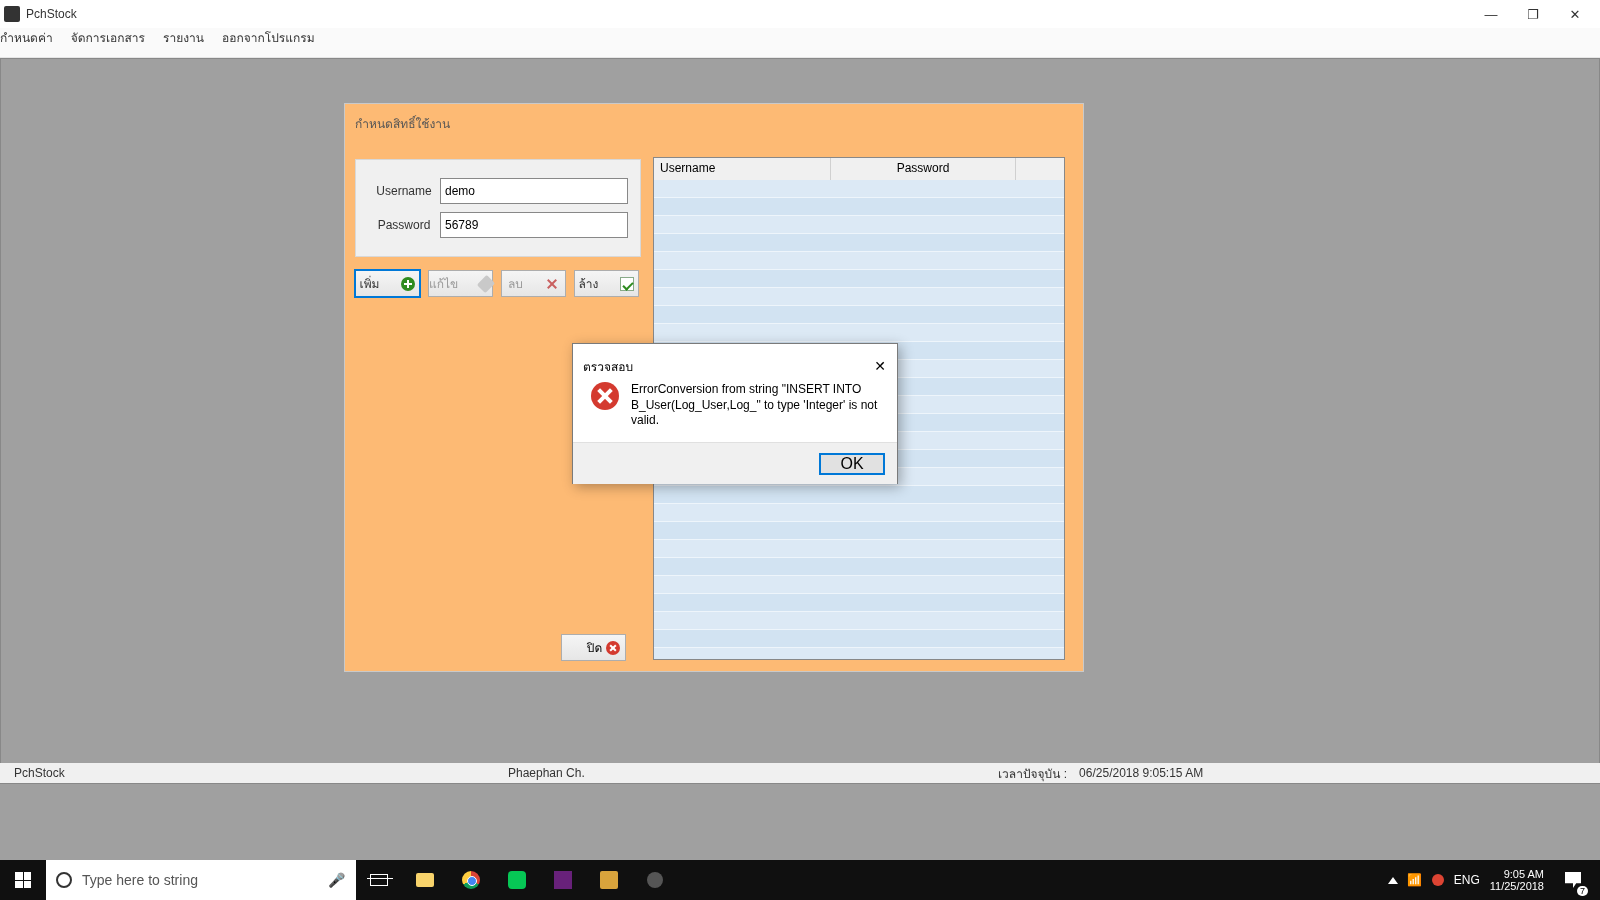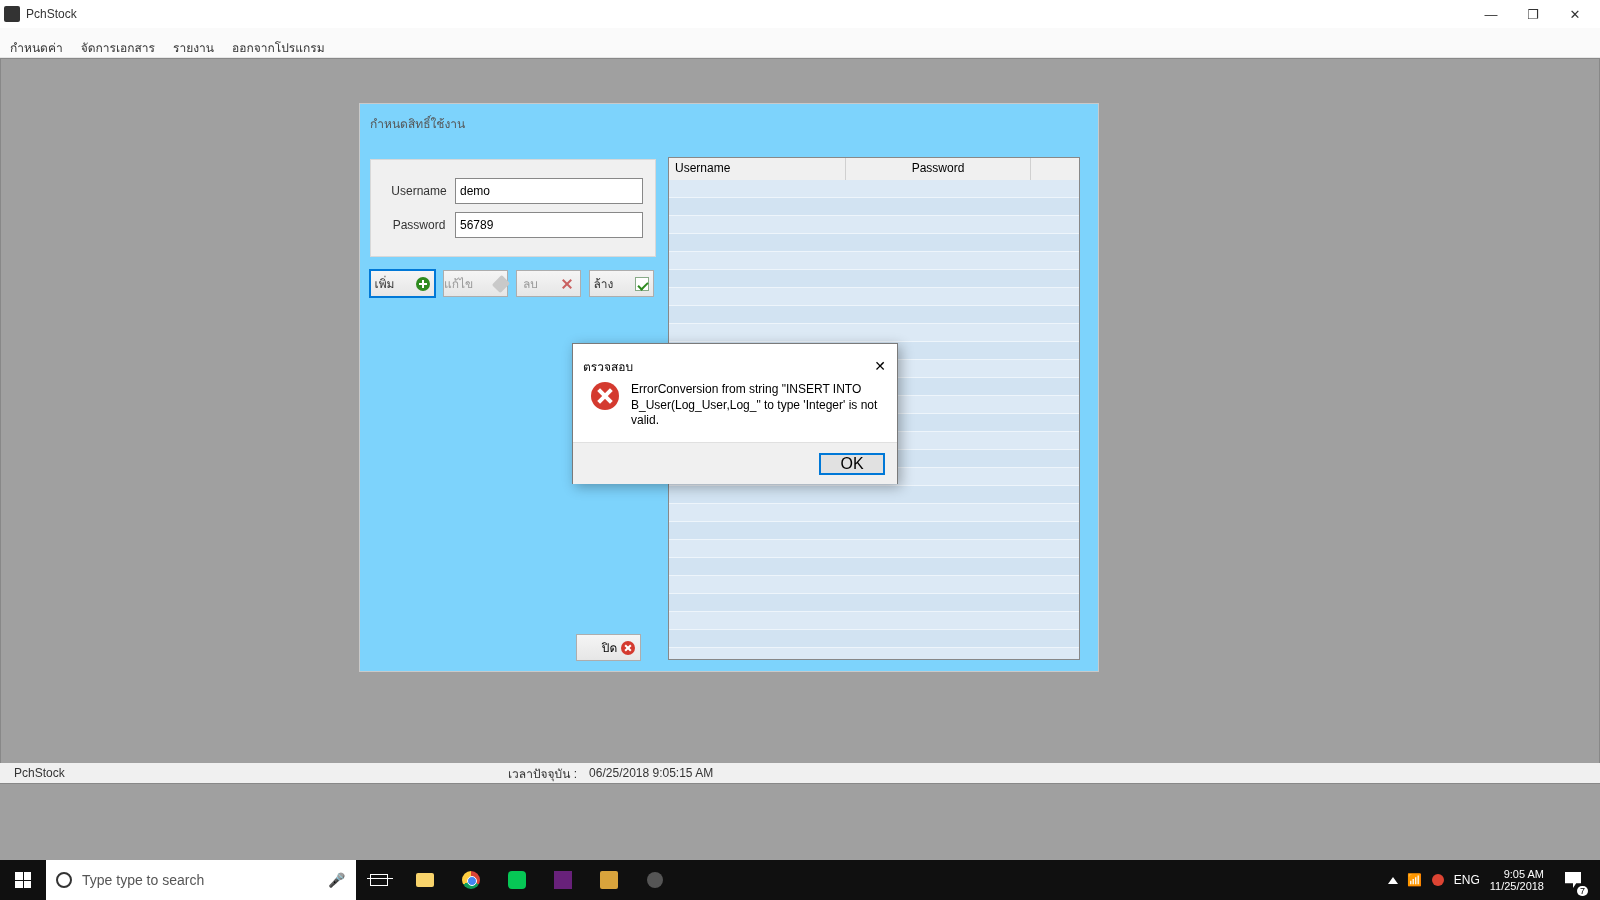--- a/index.html
+++ b/index.html
@@ -5,26 +5,26 @@
 * { box-sizing: border-box; margin: 0; padding: 0; font-family: "Segoe UI", Tahoma, sans-serif; }
 body { width: 1600px; height: 900px; background: #a0a0a0; overflow: hidden; position: relative; }
 
 
 .main-window { position: absolute; left: 0; top: 0; width: 1600px; height: 784px; background: #a0a0a0; }
 .title-bar { height: 28px; background: #fff; display: flex; align-items: center; padding: 0 4px; }
 .title-bar .app-icon { width: 16px; height: 16px; background: #333; border-radius: 2px; margin-right: 6px; }
 .title-bar .title-text { font-size: 12px; color: #333; flex: 1; }
 .title-btns { display: flex; }
 .title-btn { width: 42px; height: 28px; display: flex; align-items: center; justify-content: center; font-size: 13px; color: #333; }
-.menu-bar { height: 30px; background: #fafafa; display: flex; align-items: flex-end; padding: 0 10px; gap: 18px; border-bottom: 1px solid #e6e6e6;}
+.menu-bar { height: 30px; background: #fafafa; display: flex; align-items: flex-start; padding: 0 0; gap: 18px; border-bottom: 1px solid #e6e6e6;}
 .menu-item { font-size: 12px; color: #333; cursor: default; }
 .work-area { position: absolute; left: 0; top: 58px; right: 0; bottom: 0; background: #a0a0a0; border:1px solid #888; }
 
 
-.form-panel { position: absolute; left: 358px; top: 44px; width: 740px; height: 569px; background: #7dd3fc; border: 1px solid #c9c9c9; }
+.form-panel { position: absolute; left: 343px; top: 44px; width: 740px; height: 569px; background: #fdba74; border: 1px solid #c9c9c9; }
 .form-panel .panel-title { position: absolute; left: 10px; top: 10px; font-size: 12px; color: #555; }
 
 .group-box { position: absolute; left: 10px; top: 55px; width: 286px; height: 98px; border: 1px solid #d8d8d8; background: #f0f0f0; }
 .field-row { display: flex; align-items: center; margin: 8px 12px 0 12px; }
 .field-label { width: 72px; text-align: center; font-size: 12px; color: #333; }
 .field-input { flex: 1; height: 26px; border: 1px solid #888; background: #fff; font-size: 12px; padding: 0 4px; }
 
 .btn-row { position: absolute; left: 10px; top: 166px; display: flex; gap: 8px; }
 .btn { height: 27px; width: 65px; border: 1px solid #adadad; background: linear-gradient(#f5f5f5,#e6e6e6); font-size: 12px; display: flex; align-items: center; justify-content: center; gap: 22px; color: #333; }
 .btn.disabled { color: #999; }
@@ -209,36 +209,37 @@
     <div class="err-icon"></div>
     <div class="msg-text">ErrorConversion from string "INSERT INTO B_User(Log_User,Log_" to type 'Integer' is not valid.</div>
   </div>
   <div class="msg-footer">
     <div class="ok-btn">OK</div>
   </div>
 </div>
 
 <div class="status-bar">
   <span class="sb-left">PchStock</span>
+  <span class="sb-mid">Phaephan  Ch.</span>
   <span class="sb-right-label">เวลาปัจจุบัน :</span>
   <span class="sb-right-val">06/25/2018 9:05:15 AM</span>
 </div>
 
 <div class="taskbar">
   <div class="start">
     <div class="win-logo">
         <span></span>
         <span></span>
         <span></span>
         <span></span>
       </div>
   </div>
   <div class="search-box">
     <span class="circ"></span>
-    <span style="font-size:14px;">Type type to search</span>
+    <span style="font-size:14px;">Type here to string</span>
     <span class="mic">🎤</span>
   </div>
   <div class="task-icon">
       <span class="ic-taskview"></span>
     </div>
   <div class="task-icon">
       <span class="ic-folder"></span>
     </div>
   <div class="task-icon">
       <span class="ic-chrome"></span>

